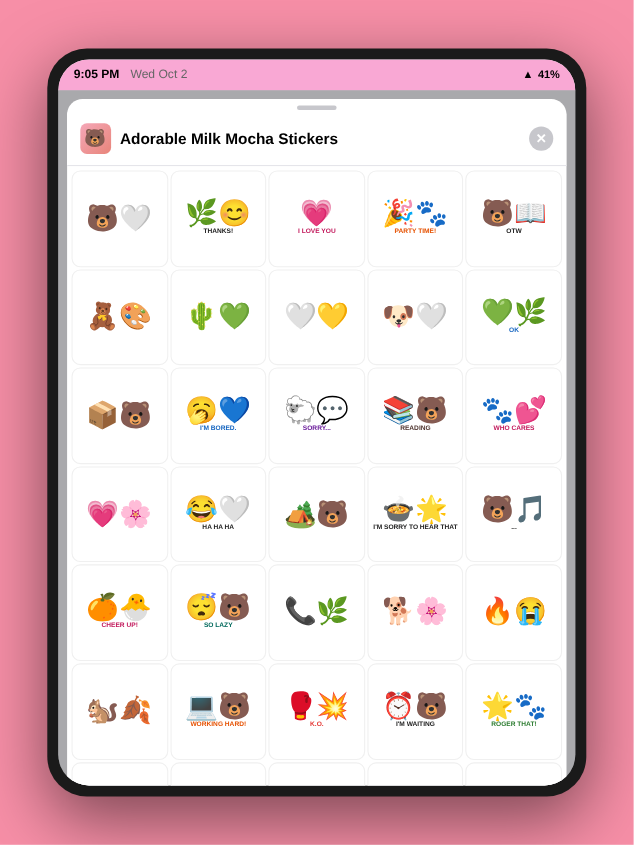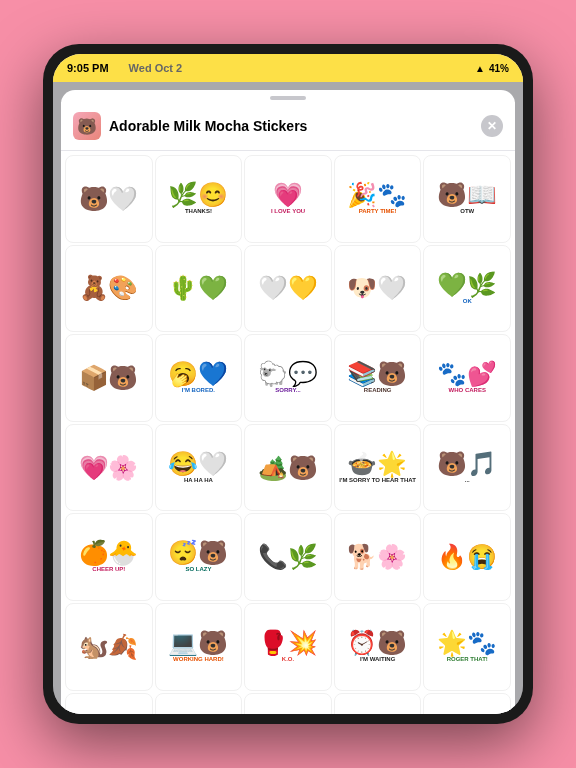--- a/index.html
+++ b/index.html
@@ -26,21 +26,21 @@
       width: 100%;
       height: 100%;
       background: #f2f2f7;
       border-radius: 28px;
       overflow: hidden;
       display: flex;
       flex-direction: column;
     }
     .status-bar {
       height: 28px;
-      background: #fde047;
+      background: #f9a8d4;
       display: flex;
       align-items: center;
       justify-content: space-between;
       padding: 0 14px;
       font-size: 11px;
       font-weight: 600;
       flex-shrink: 0;
     }
     .status-left { display: flex; gap: 4px; align-items: center; }
     .status-right { display: flex; gap: 4px; align-items: center; font-size: 10px; }
@@ -155,21 +155,21 @@
     }
   </style>
 </head>
 <body>
 
 <div class="device-frame">
   <div class="device-screen">
     <div class="status-bar">
       <div class="status-left">
         <span>9:05 PM</span>
-        <span style="font-weight:700; color:#666; margin-left:16px;">Wed Oct 2</span>
+        <span style="font-weight:400; color:#666; margin-left:6px;">Wed Oct 2</span>
       </div>
       <div class="status-right">
         <span>▲</span>
         <span>41%</span>
       </div>
     </div>
     <div class="modal-overlay">
       <div class="modal">
         <div class="handle-bar"></div>
         <div class="modal-header">

